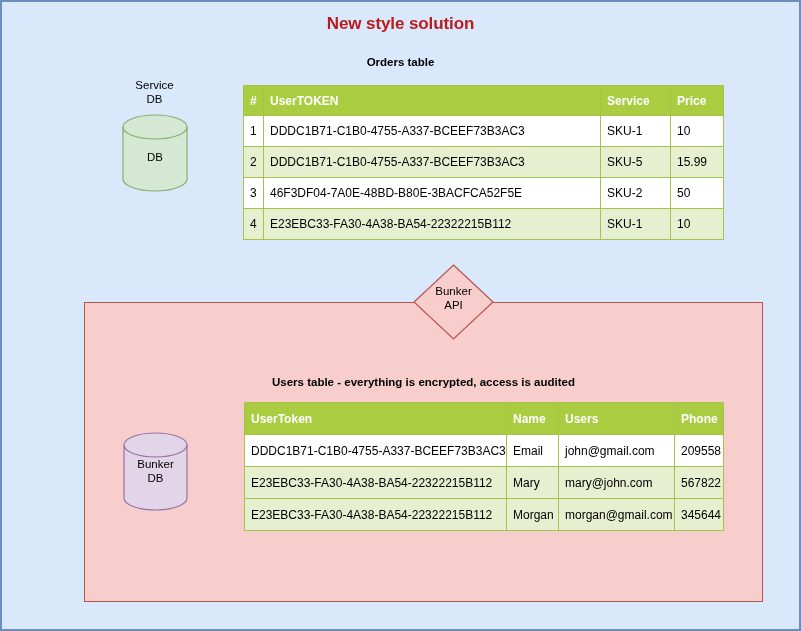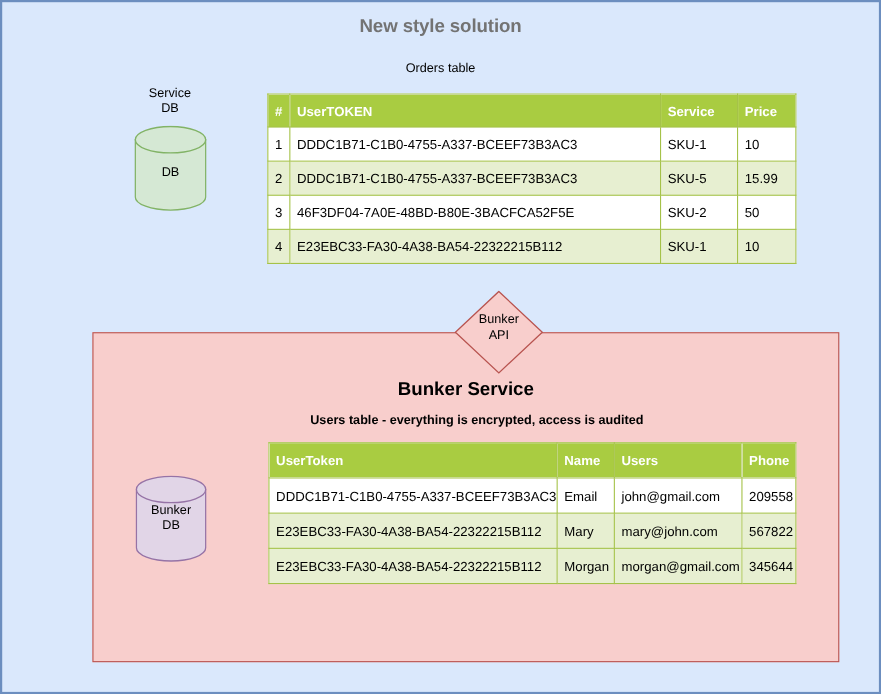--- a/index.html
+++ b/index.html
@@ -21,37 +21,37 @@
   }
 
   
   .abs { position: absolute; }
   .ctr { text-align: center; }
 
   #main-title {
     left: 0; right: 0; top: 12px;
     font-size: 17px;
     font-weight: bold;
-    color: #737373;
+    color: #b91c1c;
     letter-spacing: -0.1px;
   }
   #orders-caption {
     left: 0; right: 0; top: 54px;
     font-size: 11.5px;
-    font-weight: normal;
+    font-weight: bold;
     color: #000000;
   }
   #bunker-title {
     left: 82px; width: 679px; top: 342px;
     font-size: 17px;
     font-weight: bold;
     color: #000000;
   }
   #users-caption {
-    left: 92px; width: 679px; top: 374px;
+    left: 82px; width: 679px; top: 374px;
     font-size: 11.5px;
     font-weight: bold;
     color: #000000;
   }
 
   
   #bunker-region {
     left: 82px;
     top: 300px;
     width: 679px;
@@ -198,21 +198,20 @@
         <td>4</td>
         <td>E23EBC33-FA30-4A38-BA54-22322215B112</td>
         <td>SKU-1</td>
         <td>10</td>
       </tr>
     </tbody>
   </table>
 
   <div class="abs" id="bunker-region"></div>
 
-  <div class="abs ctr" id="bunker-title">Bunker Service</div>
 
   <div class="abs ctr" id="users-caption">Users table - everything is encrypted, access is audited</div>
 
   <div class="cyl-wrap" id="bunker-db-cyl">
     <svg width="65" height="79" viewBox="0 0 65 79">
       <path d="M1,13 L1,66 A31.5,12 0 0 0 64,66 L64,13 Z" fill="#e1d5e7" stroke="#9673a6" stroke-width="1.2"></path>
       <ellipse cx="32.5" cy="13" rx="31.5" ry="12" fill="#e1d5e7" stroke="#9673a6" stroke-width="1.2"></ellipse>
     </svg>
     <div class="cyl-label">
       <span>Bunker</span><br>

